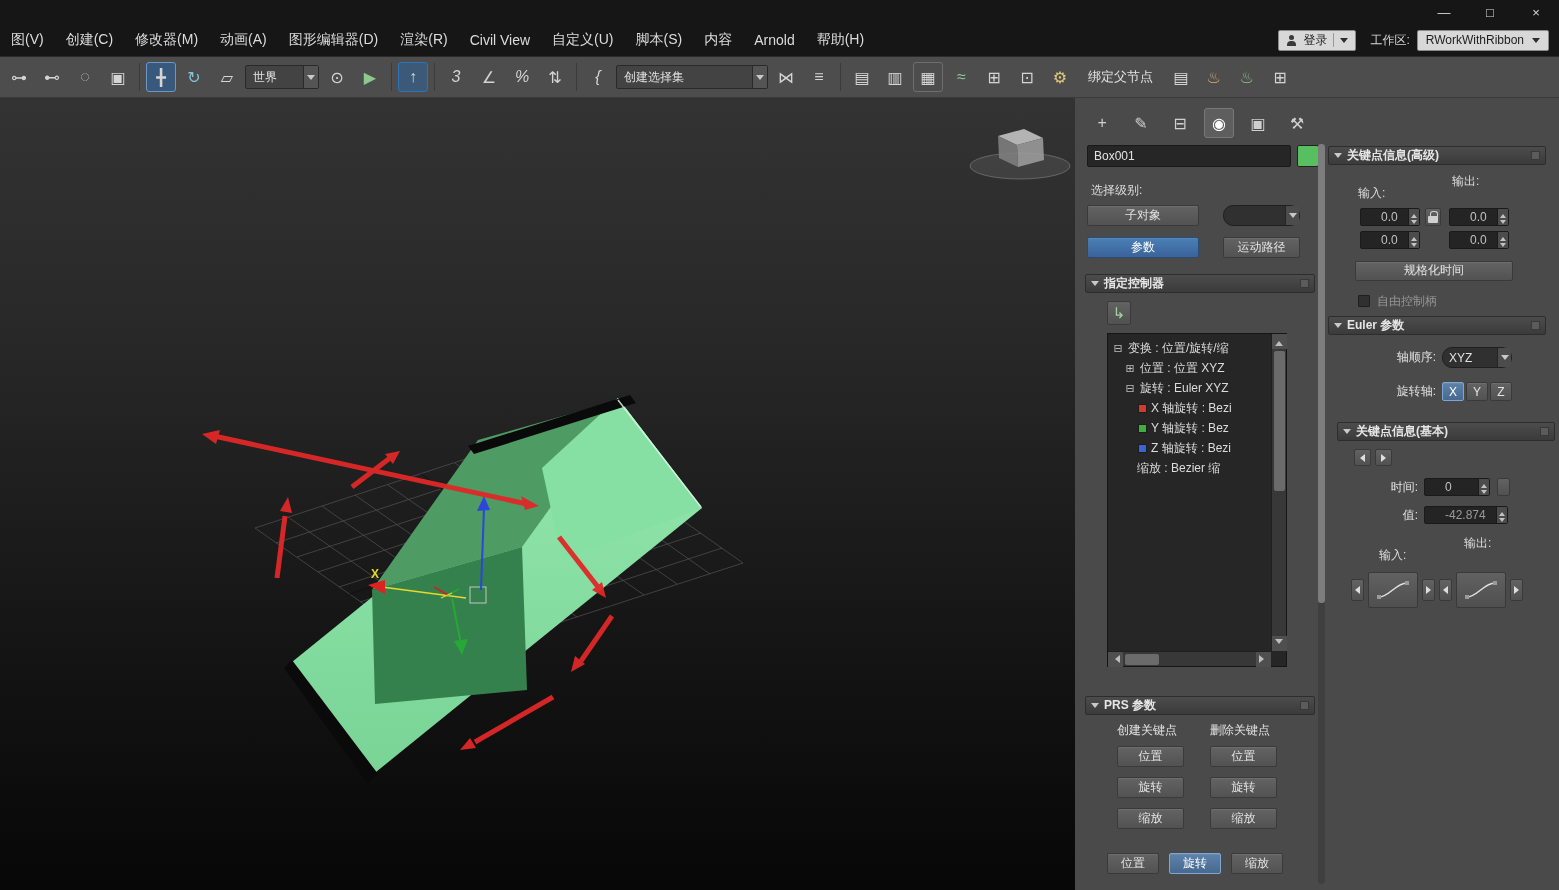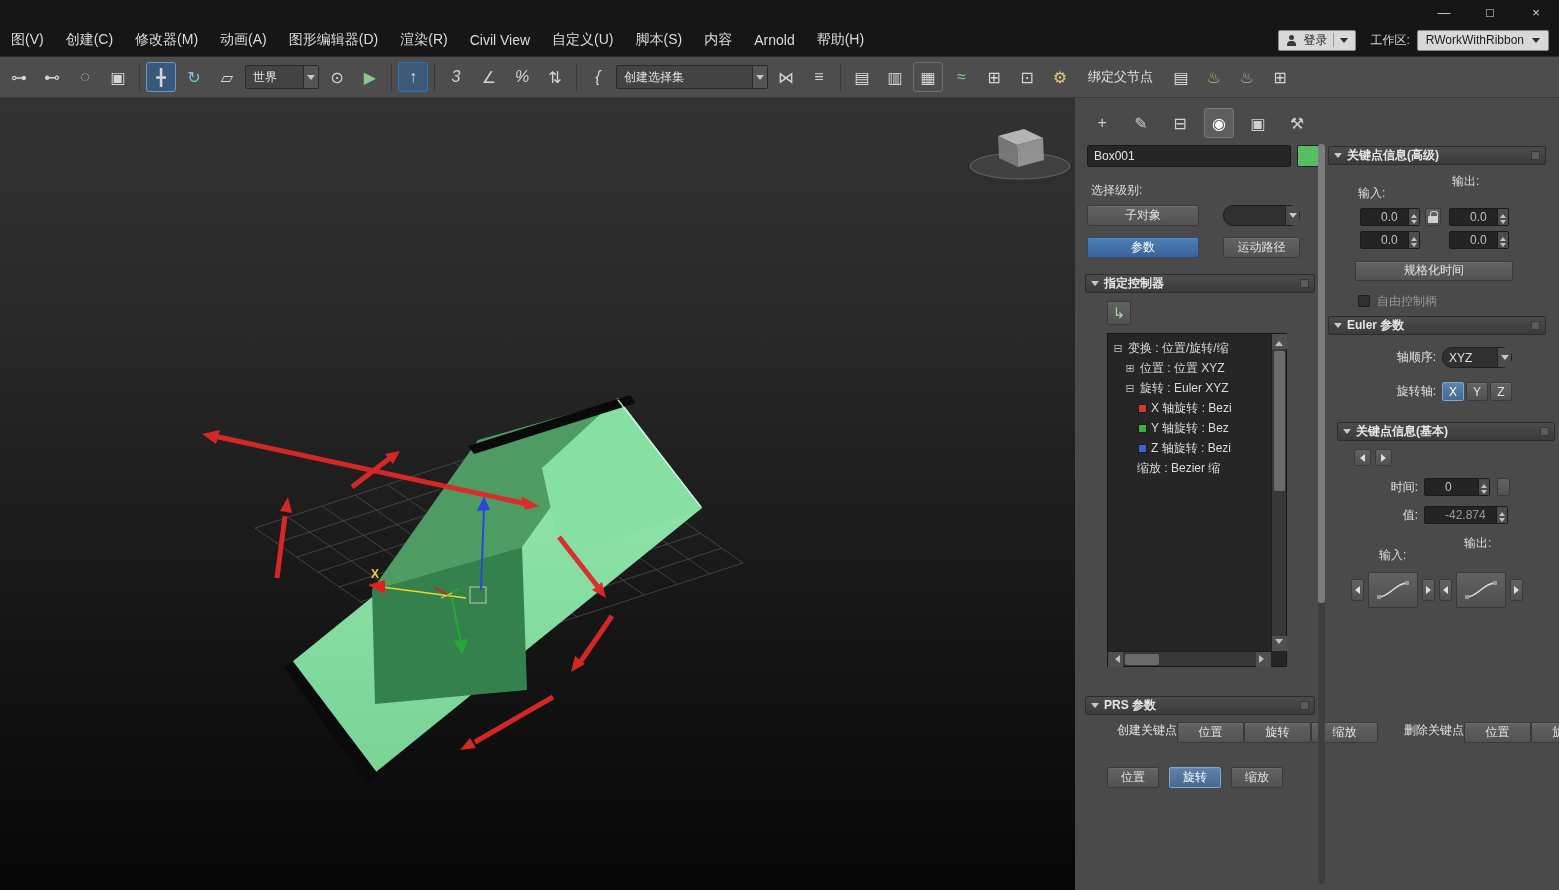--- a/index.html
+++ b/index.html
@@ -113,21 +113,21 @@
     border-top:1px solid #1f1f1f; display:flex; align-items:center; }
   .sb { width:15px; height:15px; background:#4f4f4f; display:flex; align-items:center; justify-content:center; flex:none; }
   .sb .tri-up{ border-bottom-color:#bdbdbd; margin:0; } .sb .tri-down{ border-top-color:#bdbdbd; margin:0; }
   .sb .tri-left{ border-right-color:#bdbdbd; margin:0; } .sb .tri-right{ border-left-color:#bdbdbd; margin:0; }
   .sb-thumb { width:11px; height:140px; background:#6b6b6b; border-radius:2px; margin-top:2px; }
   .sb-thumb-h { width:34px; height:11px; background:#6b6b6b; border-radius:2px; margin-left:2px; }
   .hscroll .sb:last-child { margin-left:auto; }
 
   .prs-roll { left:10px; top:598px; }
   .prs-cols { display:flex; padding-left:32px; gap:26px; margin-top:7px; }
-  .prs-col { display:flex; flex-direction:row; }
+  .prs-col { display:flex; flex-direction:column; }
   .prs-label { color:#e2e2e2; font-size:12px; margin-bottom:7px; white-space:nowrap; }
   .prs-col .btn { margin-bottom:10px; }
   .prs-bottom { display:flex; gap:10px; padding-left:22px; margin-top:14px; }
 
   .cp-scrollbar { position:absolute; left:243px; top:46px; bottom:6px; width:7px; background:#3f3f3f; border-radius:3px; }
   .cp-thumb { position:absolute; left:0; top:0; width:7px; height:62%; background:#7d7d7d; border-radius:3px; }
 
   .adv-roll { left:253px; top:48px; width:218px; }
   .euler-roll { left:253px; top:218px; width:218px; }
   .basic-roll { left:262px; top:324px; width:218px; }

